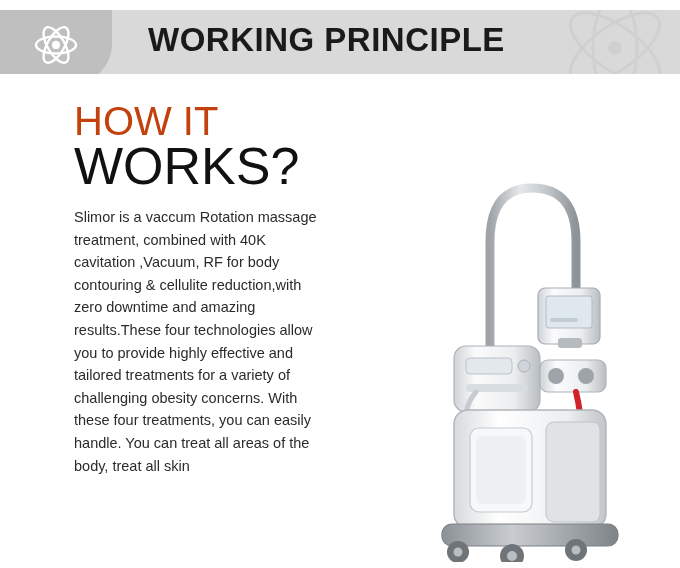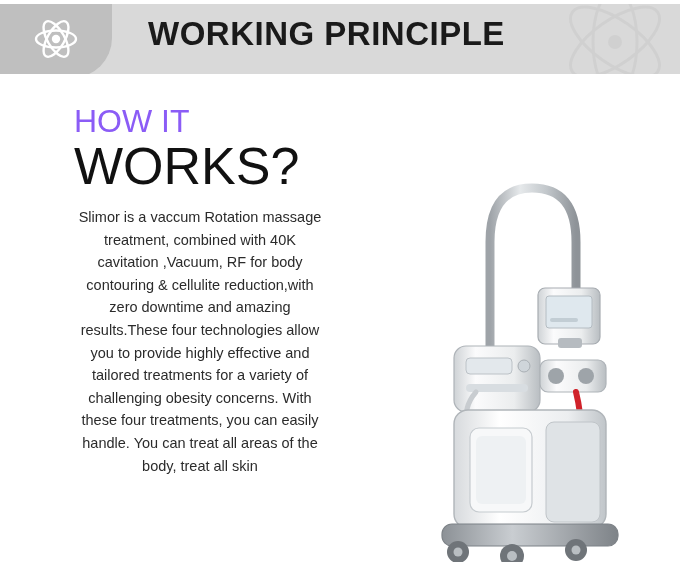--- a/index.html
+++ b/index.html
@@ -16,21 +16,21 @@
   .page {
     position: relative;
     width: 680px;
     height: 568px;
     background: #ffffff;
   }
 
   
   .header {
     position: absolute;
-    top: 4px;
+    top: 10px;
     left: 0;
     width: 680px;
     height: 72px;
     background: #d9d9d9;
     overflow: hidden;
   }
   .header-logo {
     position: absolute;
     left: 0;
     top: 0;
@@ -69,44 +69,44 @@
     height: 494px;
     background: #ffffff;
   }
   .heading-block {
     position: absolute;
     left: 74px;
     top: 24px;
     width: 270px;
   }
   .heading-line1 {
-    font-size: 32px;
+    font-size: 40px;
     line-height: 46px;
-    color: #8b5cf6;
+    color: #c2410c;
     font-family: "Liberation Sans", sans-serif;
     font-weight: normal;
     letter-spacing: 0px;
   }
   .heading-line2 {
     font-size: 52px;
     line-height: 44px;
     color: #111111;
     font-family: "Liberation Sans", sans-serif;
     font-weight: normal;
   }
   .body-copy {
     position: absolute;
     left: 74px;
     top: 132px;
     width: 252px;
     font-size: 14.5px;
     line-height: 22.6px;
     color: #2b2b2b;
     font-family: "Liberation Sans", sans-serif;
-    text-align: center;
+    text-align: left;
   }
 
   
   .machine {
     position: absolute;
     left: 380px;
     top: 18px;
     width: 280px;
     height: 470px;
   }

